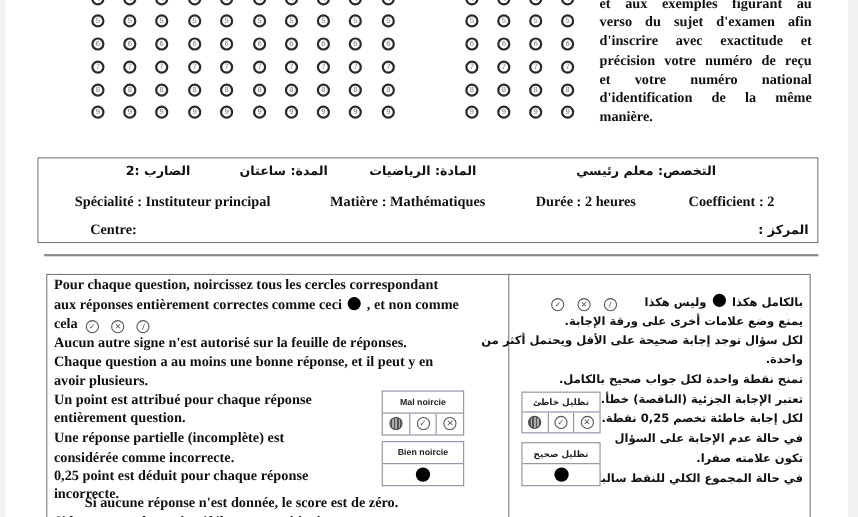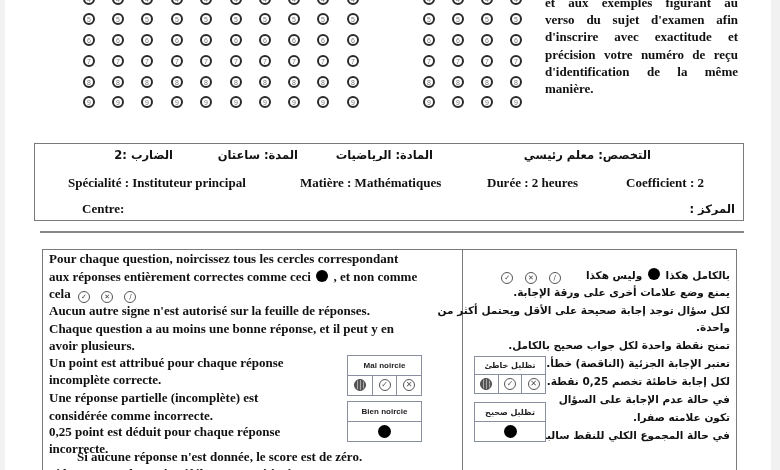--- a/index.html
+++ b/index.html
@@ -165,20 +165,21 @@
     <div class="bubble" style="left: 452px; top: 96px;">9</div>
     <div class="bubble" style="left: 481px; top: 96px;">9</div>
     <div class="bubble" style="left: 510px; top: 96px;">9</div>
   </div>
 
 <div class="top-text">
   <span>et aux exemples figurant au</span>
   <span>verso du sujet d'examen afin</span>
   <span>d'inscrire avec exactitude et</span>
   <span>précision votre numéro de reçu</span>
+  <span>et votre numéro national</span>
   <span>d'identification de la même</span>
   <span class="last">manière.</span>
 </div>
 
 <div class="header-box">
   <div class="hb ar" style="right:92px; top:4px;">التخصص: معلم رئيسي</div>
   <div class="hb ar" style="right:310px; top:4px;">المادة: الرياضيات</div>
   <div class="hb ar" style="right:445px; top:4px;">المدة: ساعتان</div>
   <div class="hb ar" style="right:570px; top:4px;">الضارب :2</div>
 
@@ -203,21 +204,21 @@
   <div class="fr-line" style="top:35px;">
     <span>cela</span>
     <span class="mini-sym">✓</span>
     <span class="mini-sym">✕</span>
     <span class="mini-sym">/</span>
   </div>
   <div class="fr-line" style="top:52px;">Aucun autre signe n'est autorisé sur la feuille de réponses.</div>
   <div class="fr-line" style="top:70px;">Chaque question a au moins une bonne réponse, et il peut y en</div>
   <div class="fr-line" style="top:87px;">avoir plusieurs.</div>
   <div class="fr-line" style="top:104px;">Un point est attribué pour chaque réponse</div>
-  <div class="fr-line" style="top:121px;">incomplète correcte.</div>
+  <div class="fr-line" style="top:121px;">entièrement question.</div>
   <div class="fr-line" style="top:139px;">Une réponse partielle (incomplète) est</div>
   <div class="fr-line" style="top:157px;">considérée comme incorrecte.</div>
   <div class="fr-line" style="top:173px;">0,25 point est déduit pour chaque réponse</div>
   <div class="fr-line" style="top:190px;">incorrecte.</div>
 
   <div class="fr-line" style="top:198px;margin-left:28px;">Si aucune réponse n'est donnée, le score est de zéro.</div>
   <div class="fr-line" style="top:215px;">Si le score total est négatif il est ramené à zéro.</div>
 
   <div class="ex-box" style="left:304px; top:105px; width:75px; height:41px;">
     <div class="ex-head">Mal noircie</div>

